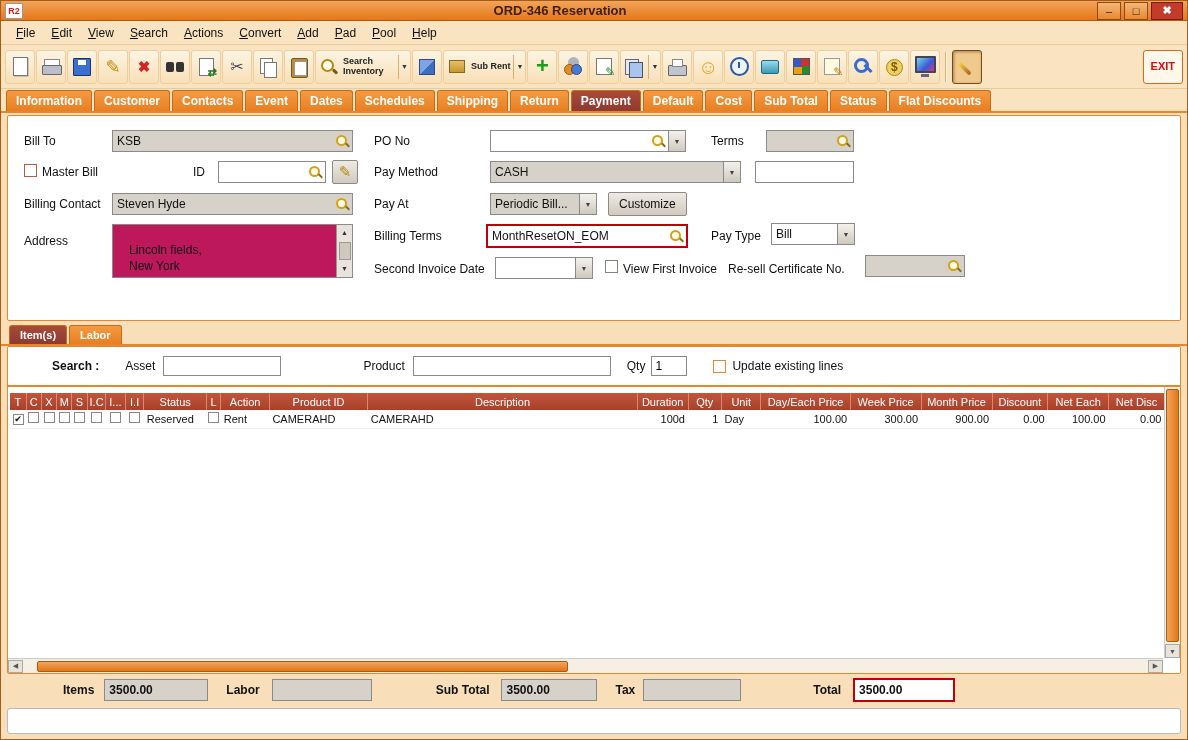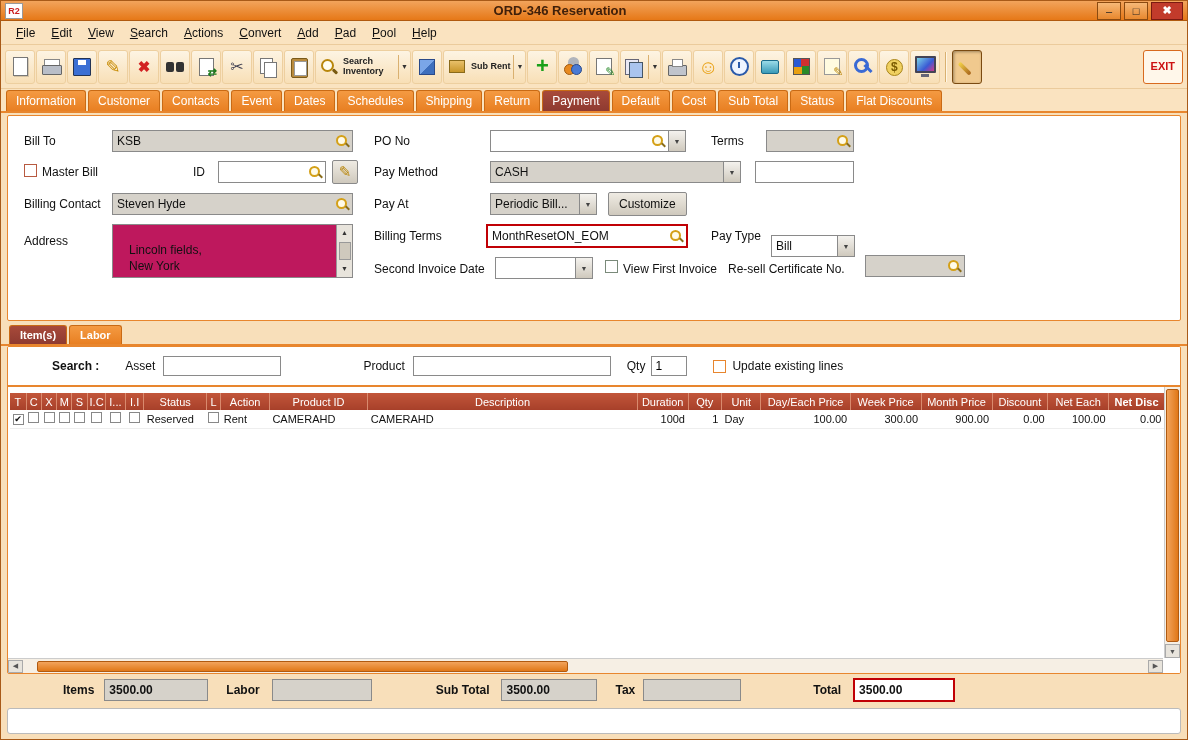--- a/index.html
+++ b/index.html
@@ -70,21 +70,21 @@
   .ic-key::before{content:"";position:absolute;left:2px;top:2px;width:9px;height:9px;border:3px solid #3A6AD4;border-radius:50%;}
   .ic-key::after{content:"";position:absolute;left:11px;top:11px;width:10px;height:3px;background:#3A6AD4;transform:rotate(45deg);}
   .ic-money::before{content:"";position:absolute;left:3px;top:3px;width:15px;height:15px;border-radius:50%;background:#F0D060;border:1px solid #A8841A;}
   .ic-money::after{content:"$";position:absolute;inset:0;font-size:12px;font-weight:bold;color:#7A5A00;display:flex;align-items:center;justify-content:center;}
   .ic-monitor::before{content:"";width:17px;height:13px;background:linear-gradient(135deg,#7AD4E8,#3A5AD4 60%,#D43A8A);border:2px solid #445;border-radius:1px;margin-bottom:4px;}
   .ic-monitor::after{content:"";position:absolute;bottom:1px;left:7px;width:8px;height:3px;background:#667;}
   .ic-wand::before{content:"";position:absolute;left:3px;top:5px;width:16px;height:4px;background:linear-gradient(90deg,#F4D44A,#A8641A);transform:rotate(45deg);transform-origin:left center;border-radius:2px;}
 
   
   .tabsbar{height:24px;background:#FAE3C0;display:flex;align-items:flex-end;padding:0 5px;gap:2px;border-bottom:2px solid #E8862E;flex:0 0 auto;}
-  .tab{height:21px;padding:0 9px;display:flex;align-items:center;background:linear-gradient(#F49A42,#E87F22);color:#fff;font-size:12px;font-weight:normal;border:1px solid #C96A14;border-bottom:none;border-radius:3px 3px 0 0;white-space:nowrap;}
+  .tab{height:21px;padding:0 9px;display:flex;align-items:center;background:linear-gradient(#F49A42,#E87F22);color:#fff;font-size:12px;font-weight:bold;border:1px solid #C96A14;border-bottom:none;border-radius:3px 3px 0 0;white-space:nowrap;}
   .tab.selected{background:linear-gradient(#A84A3A,#8E3A30);}
 
   
   .panel{position:relative;background:#fff;border:1px solid #E8862E;border-radius:2px;}
   #payment-panel{margin:2px 6px 3px;height:206px;flex:0 0 auto;}
   .plabel{position:absolute;font-size:12px;color:#111;white-space:nowrap;}
   .field{position:absolute;height:22px;border:1px solid #8A8A8A;background:#fff;display:flex;align-items:center;font-size:12px;padding-left:4px;}
   .field.gray{background:#D6D2CA;}
   .field.highlight{border:2px solid #C00005;height:24px;}
   .ftext{flex:1;overflow:hidden;white-space:nowrap;color:#111;}
@@ -343,21 +343,21 @@
       <span class="mini-vscroll"><span>▲</span><span class="mthumb"></span><span>▼</span></span>
     </div>
     <span class="plabel" style="left:366px;top:113px">Billing Terms</span>
     <div class="field highlight" style="left:478px;top:108px;width:202px">
       <span class="ftext">MonthResetON_EOM</span>
       <span class="sbtn">
           <span class="mag"></span>
         </span>
     </div>
     <span class="plabel" style="left:703px;top:113px">Pay Type</span>
-    <div class="field" style="left:763px;top:119px;width:84px">
+    <div class="field" style="left:763px;top:107px;width:84px">
       <span class="ftext">Bill</span>
       <span class="ddbtn"></span>
     </div>
 
     <span class="plabel" style="left:366px;top:146px">Second Invoice Date</span>
     <div class="field" style="left:487px;top:141px;width:98px">
       <span class="ftext"></span>
       <span class="ddbtn"></span>
     </div>
     <span class="checkbox green" style="left:597px;top:144px"></span>
@@ -406,21 +406,21 @@
               <th style="width: 97px;">Product ID</th>
               <th style="width: 266px;">Description</th>
               <th style="width: 50px;">Duration</th>
               <th style="width: 33px;">Qty</th>
               <th style="width: 39px;">Unit</th>
               <th style="width: 88px;">Day/Each Price</th>
               <th style="width: 70px;">Week Price</th>
               <th style="width: 70px;">Month Price</th>
               <th style="width: 55px;">Discount</th>
               <th style="width: 60px;">Net Each</th>
-              <th style="width: 55px; font-weight: bold;">Net Disc</th>
+              <th style="width: 55px;">Net Disc</th>
             </tr>
           </thead>
         <tbody>
             <tr>
               <td class="cbcell"><span class="rowcb checked">✔</span></td>
               <td class="cbcell"><span class="rowcb"></span></td>
               <td class="cbcell"><span class="rowcb"></span></td>
               <td class="cbcell"><span class="rowcb"></span></td>
               <td class="cbcell"><span class="rowcb"></span></td>
               <td class="cbcell"><span class="rowcb"></span></td>

